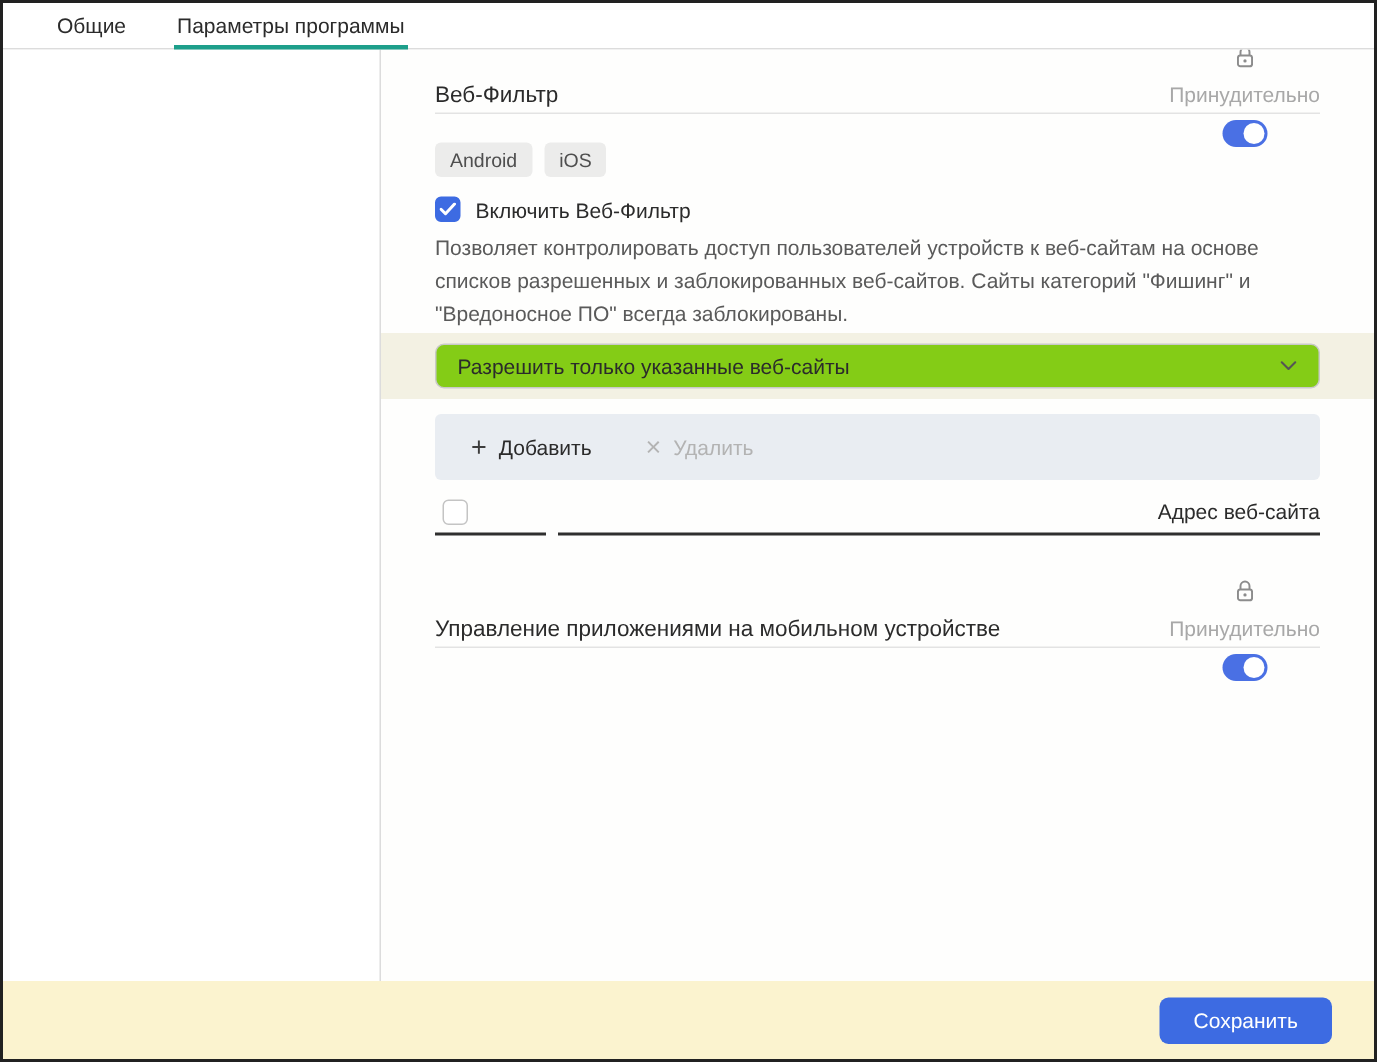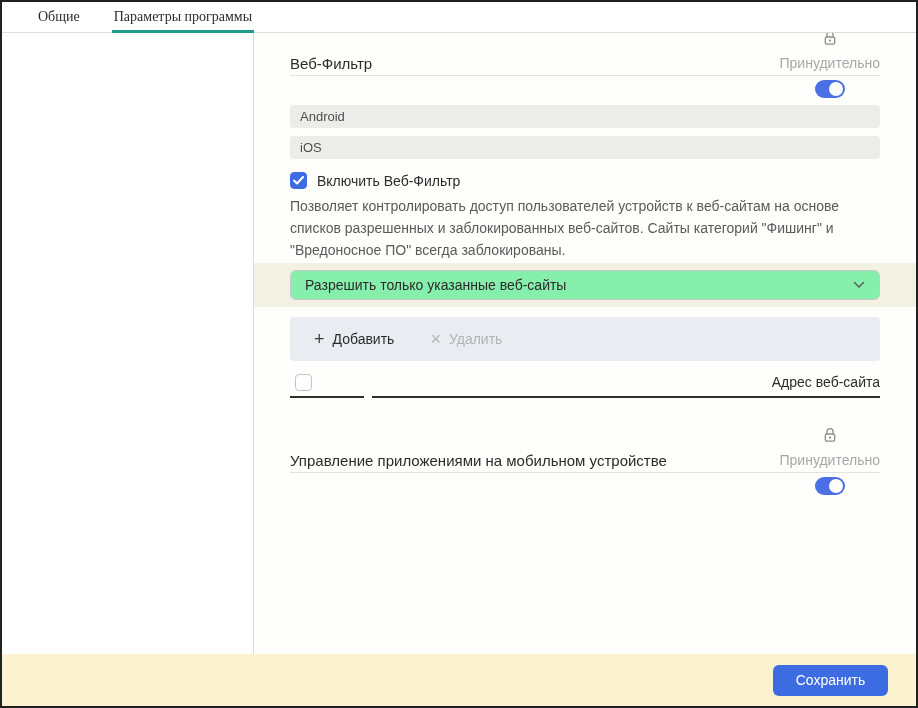--- a/index.html
+++ b/index.html
@@ -16,21 +16,20 @@
     font-size: 14px; color: #2b2b2b;
   }
 
   
   .tabbar {
     height: 31px; flex: 0 0 31px;
     display: flex; align-items: stretch;
     padding-left: 34px; gap: 30px;
     border-bottom: 1px solid #dcdcdc;
     background: #fff;
-    font-family: Liberation Serif, serif;
   }
   .tab {
     display: flex; align-items: center;
     padding: 0 2px; cursor: pointer;
     font-size: 14px; color: #2b2b2b;
     position: relative; white-space: nowrap;
   }
   .tab.active::after {
     content: ""; position: absolute; left: 0; right: 0; bottom: -1px;
     height: 3px; background: #1d9f8b;
@@ -59,21 +58,21 @@
   .toggle {
     width: 30px; height: 18px; border-radius: 9px;
     background: #4a70e4; position: relative; cursor: pointer; flex: 0 0 auto;
   }
   .toggle .knob {
     position: absolute; top: 2px; right: 2px;
     width: 14px; height: 14px; border-radius: 50%; background: #fff;
   }
 
   
-  .chips { display: flex; gap: 8px; margin-top: 29px; flex-direction: column; }
+  .chips { display: flex; gap: 8px; margin-top: 19px; }
   .chip {
     background: #ececeb; color: #4f4f4f;
     border-radius: 4px; padding: 3px 10px;
     font-size: 13px; line-height: 17px;
   }
 
   
   .checkbox-row { display: flex; align-items: center; gap: 10px; margin-top: 13px; }
   .checkbox {
     width: 17px; height: 17px; border-radius: 4px;
@@ -88,21 +87,21 @@
     margin-top: 6px; max-width: 598px;
     font-size: 14px; line-height: 22px; color: #5a5a5a;
   }
 
   
   .highlight-strip {
     margin-top: 2px; background: #f3f1e3;
     padding: 7px 36px; height: 44px;
   }
   .select {
-    height: 30px; background: #86efac;
+    height: 30px; background: #84cc16;
     border: 1px solid #c9c9c9; border-radius: 6px;
     display: flex; align-items: center;
     padding: 0 14px; cursor: pointer;
     font-size: 14px; color: #2b2b2b;
   }
   .select .chev { margin-left: auto; display: flex; align-items: center; }
 
   
   .toolbar {
     margin-top: 10px; height: 44px;

